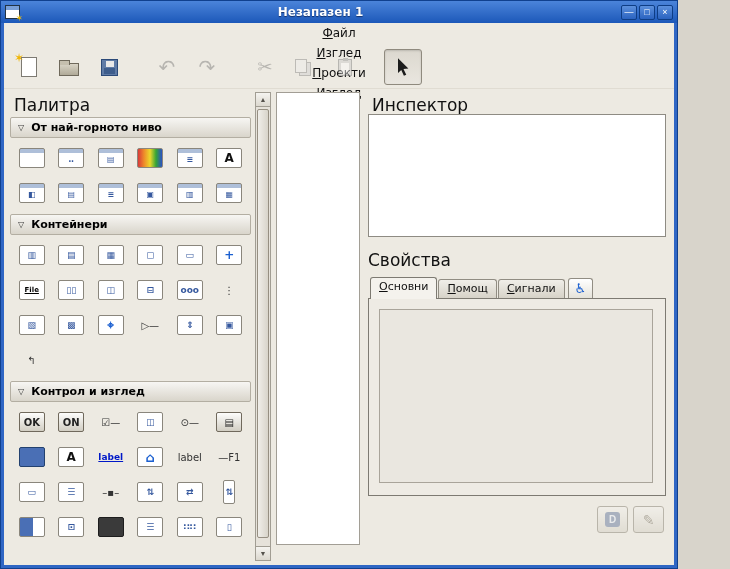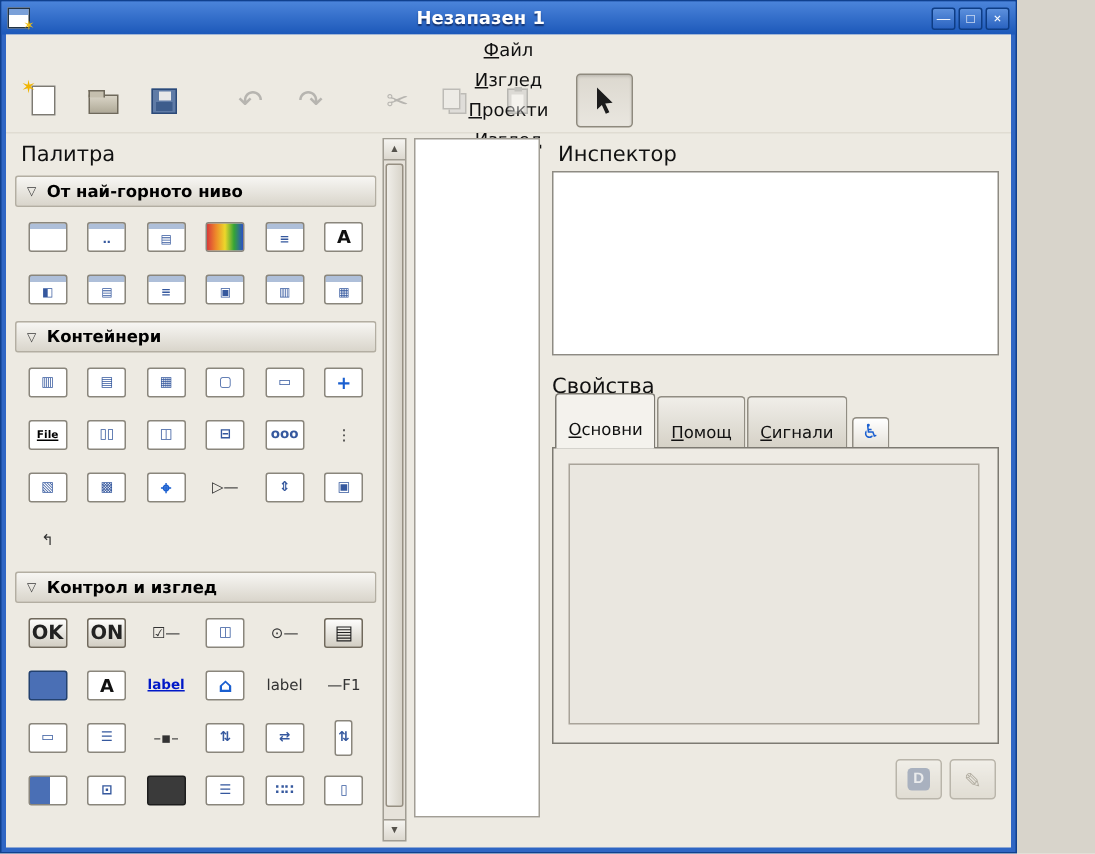--- a/index.html
+++ b/index.html
@@ -40,35 +40,35 @@
   .ti-redo::before { content:"↷"; font-size:20px; color:#6a675f; }
   .ti-cut::before { content:"✂"; font-size:18px; color:#6a675f; }
   .ti-copy { width:12px; height:14px; border:1px solid #777; background:#eee; box-shadow:4px 3px 0 -1px #ccc, 4px 3px 0 0 #777; margin:-3px 4px 0 -4px; }
   .ti-paste { width:14px; height:17px; background:#c9c3b4; border:1px solid #6f695b; }
   .ti-paste::before { content:""; position:absolute; top:-2px; left:4px; width:5px; height:3px; background:#8d8778; }
   .ti-paste::after { content:""; position:absolute; top:3px; left:2px; width:8px; height:11px; background:#fff; }
   .ti-pointer svg { width:20px; height:20px; display:block; }
 
   
   .content { position:absolute; top:67px; left:0; right:0; bottom:0; }
-  .side-label { position:absolute; font-size:14px; color:#111; }
+  .side-label { position:absolute; font-size:17px; color:#111; }
 
   
   .palette-label { left:10px; top:5px; }
   .palette-box { position:absolute; left:6px; top:24px; width:241px; bottom:4px; overflow:hidden; }
   .sec-header { height:21px; display:flex; align-items:center; gap:7px; padding:0 7px; background:linear-gradient(#f7f6f3,#d9d5cb); border:1px solid #b3aea2; border-radius:2px; font-weight:bold; font-size:11px; margin:3px 0 1px; }
   .sec-arrow { font-size:8px; color:#3a3a3a; }
   .pal-grid { display:grid; grid-template-columns:repeat(6,1fr); row-gap:11px; padding:7px 2px 6px; justify-items:center; }
   .pal-cell { width:36px; height:24px; display:flex; align-items:center; justify-content:center; }
   .pi { width:26px; height:20px; background:#fff; border:1px solid #8a867c; border-radius:2px; display:flex; align-items:center; justify-content:center; font-size:9px; color:#35589e; font-weight:bold; overflow:hidden; }
   .pi.win { background:linear-gradient(to bottom,#aebfd9 0,#aebfd9 4px,#fff 4px); padding-top:3px; font-size:8px; }
   .pi.plain { border:none; background:transparent; color:#333; font-weight:normal; font-size:10px; }
   .pi.txt { color:#111; font-size:12px; }
   .pi.link { border:none; background:transparent; color:#0018c8; text-decoration:underline; font-size:9px; }
-  .pi.btn { background:linear-gradient(#fdfdfc,#d2cec3); border:1px solid #70695c; color:#222; font-size:13px; }
+  .pi.btn { background:linear-gradient(#fdfdfc,#d2cec3); border:1px solid #70695c; color:#222; font-size:10px; }
   .pi.btnblue { color:#1a5fd0; font-size:13px; }
   .pi.blue { color:#1a5fd0; font-size:12px; }
   .pi.rainbow { background:linear-gradient(90deg,#d83a3a,#ee8a2a,#ecd72b,#35a535,#2b50c5); }
   .pi.entryblue { background:#4a6fb5; border-color:#23416f; }
   .pi.dark { background:#3a3a3a; border-color:#1d1d1d; color:#ddd; }
   .pi.halffill { background:linear-gradient(90deg,#4a6fb5 0 55%,#fff 55%); }
   .pi.tall { width:12px; height:24px; }
   .pi.menufile { font-size:7px; color:#000; font-weight:bold; text-decoration:underline; }
 
   
@@ -78,21 +78,21 @@
   .sb-trough { flex:1; position:relative; }
   .sb-thumb { position:absolute; left:1px; right:1px; top:2px; bottom:8px; background:linear-gradient(90deg,#f0eee9,#d8d4ca); border:1px solid #968f82; border-radius:2px; }
 
   
   .canvas { position:absolute; left:272px; top:2px; width:84px; bottom:20px; background:#fff; border:1px solid #a29e95; }
 
   
   .right { position:absolute; left:364px; right:8px; top:0; bottom:0; }
   .inspector-box { position:absolute; left:0; right:0; top:24px; height:123px; background:#fff; border:1px solid #8e8b83; }
   .tabs { position:absolute; left:2px; right:0; top:179px; height:29px; display:flex; align-items:flex-end; }
-  .tab { padding:17px 8px 4px; font-size:11px; background:linear-gradient(#f0eee9,#d5d1c6); border:1px solid #918d83; border-bottom:none; border-radius:3px 3px 0 0; margin-right:1px; position:relative; top:1px; color:#111; }
+  .tab { padding:2px 8px 4px; font-size:11px; background:linear-gradient(#f0eee9,#d5d1c6); border:1px solid #918d83; border-bottom:none; border-radius:3px 3px 0 0; margin-right:1px; position:relative; top:1px; color:#111; }
   .tab::first-letter { text-decoration:underline; }
   .tab.active { background:#f4f2ed; padding-bottom:6px; z-index:2; border-color:#7d7a72; }
   .tab.icontab { padding:2px 6px 3px; font-size:13px; color:#1a5fd0; background:linear-gradient(#ffffff,#e4e1d8); margin-left:2px; }
   .tab.icontab::first-letter { text-decoration:none; }
   .prop-panel { position:absolute; left:0; right:0; top:208px; height:198px; border:1px solid #7d7a72; background:#eeebe4; z-index:1; }
   .prop-inner { position:absolute; inset:10px 12px 12px 10px; background:#eae7e0; border:1px solid #a9a49a; }
   .bottom-buttons { position:absolute; right:2px; top:416px; display:flex; gap:5px; }
   .mini-btn { width:31px; height:27px; border:1px solid #989285; border-radius:3px; background:linear-gradient(#f3f1ec,#d9d5ca); display:flex; align-items:center; justify-content:center; opacity:.6; }
   .mi-info { width:15px; height:15px; background:#7d8ca8; border-radius:3px; color:#e9edf4; font-size:10px; font-weight:bold; display:flex; align-items:center; justify-content:center; }
   .mi-edit { font-size:14px; color:#8a8475; }

